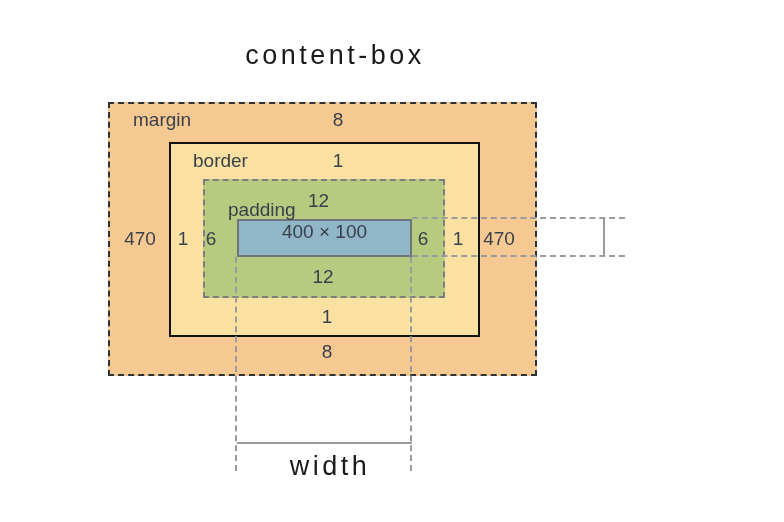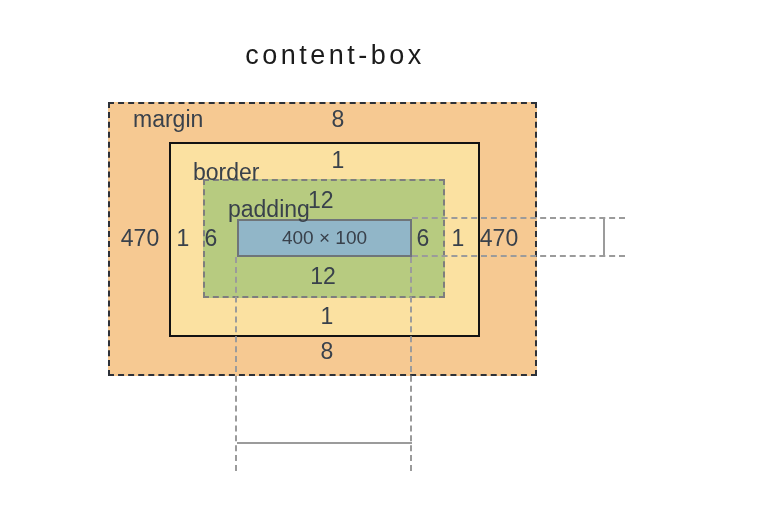--- a/index.html
+++ b/index.html
@@ -8,37 +8,37 @@
     font-family:"Liberation Sans", sans-serif;overflow:hidden;
   }
   .stage *{box-sizing:border-box;}
 
   
   .box{position:absolute;}
   .margin-box{left:108px;top:102px;width:429px;height:274px;background:#f6c992;border:2px dashed #2d3138;}
   .border-box{left:169px;top:142px;width:311px;height:195px;background:#fbe1a1;border:2px solid #121212;}
   .padding-box{left:203px;top:179px;width:242px;height:119px;background:#b7cb80;border:2px dashed #7e7e7e;}
   .content-rect{left:237px;top:219px;width:175px;height:38px;background:#91b6c8;border:2px solid #6f7579;
-    display:flex;align-items:center;justify-content:center;}
+    display:flex;align-items:flex-start;justify-content:center;}
 
   
   .guide{position:absolute;}
   .dash-h{border-top:2px dashed #9b9b9b;height:0;}
   .dash-v{border-left:2px dashed #9b9b9b;width:0;}
   .solid-h{border-top:2px solid #9b9b9b;height:0;}
   .solid-v{border-left:2px solid #9b9b9b;width:0;}
   .h-line-top{left:412px;top:217px;width:213px;}
   .h-line-bottom{left:412px;top:255px;width:213px;}
   .h-bracket{left:603px;top:218px;height:39px;}
   .w-line-left{left:235px;top:257px;height:214px;}
   .w-line-right{left:410px;top:257px;height:214px;}
   .w-bracket{left:237px;top:442px;width:175px;}
 
   
-  .lbl{position:absolute;font-size:23px;color:#39414b;white-space:nowrap;line-height:1;}
+  .lbl{position:absolute;font-size:19px;color:#39414b;white-space:nowrap;line-height:1;}
   .lbl-left{transform:translateY(-50%);}
   .lbl-center{transform:translate(-50%,-50%);}
   .content-size{font-size:19px;color:#39414b;white-space:nowrap;}
   .big{position:absolute;font-size:27px;color:#1b1b1b;letter-spacing:3.5px;white-space:nowrap;line-height:1;margin-left:8px;}
   .title{left:327px;top:42px;transform:translateX(-50%);}
   .height-label{left:631px;top:223px;}
   .width-label{left:322px;top:453px;transform:translateX(-50%);}
 </style>
 </head>
 <body>
@@ -55,32 +55,33 @@
   </div>
 
   <div class="guide dash-h h-line-top"></div>
   <div class="guide dash-h h-line-bottom"></div>
   <div class="guide solid-v h-bracket"></div>
   <div class="guide dash-v w-line-left"></div>
   <div class="guide dash-v w-line-right"></div>
   <div class="guide solid-h w-bracket"></div>
 
   <span class="lbl lbl-left" style="left:133px;top:119px;">margin</span>
-  <span class="lbl lbl-left" style="left:193px;top:172px;">border</span>
+  <span class="lbl lbl-left" style="left:193px;top:160px;">border</span>
   <span class="lbl lbl-left" style="left:228px;top:200px;margin-top:9px;">padding</span>
   <span class="lbl lbl-left" style="left:308px;top:200px;">12</span>
 
   <span class="lbl lbl-center" style="left:338px;top:119px;">8</span>
   <span class="lbl lbl-center" style="left:338px;top:160px;">1</span>
 
   <span class="lbl lbl-center" style="left:140px;top:238px;">470</span>
   <span class="lbl lbl-center" style="left:183px;top:238px;">1</span>
   <span class="lbl lbl-center" style="left:211px;top:238px;">6</span>
   <span class="lbl lbl-center" style="left:423px;top:238px;">6</span>
   <span class="lbl lbl-center" style="left:458px;top:238px;">1</span>
   <span class="lbl lbl-center" style="left:499px;top:238px;">470</span>
 
   <span class="lbl lbl-center" style="left:323px;top:276px;">12</span>
   <span class="lbl lbl-center" style="left:327px;top:316px;">1</span>
   <span class="lbl lbl-center" style="left:327px;top:351px;">8</span>
 
+  <div class="big width-label">width</div>
 
 </div>
 
 </body></html>

